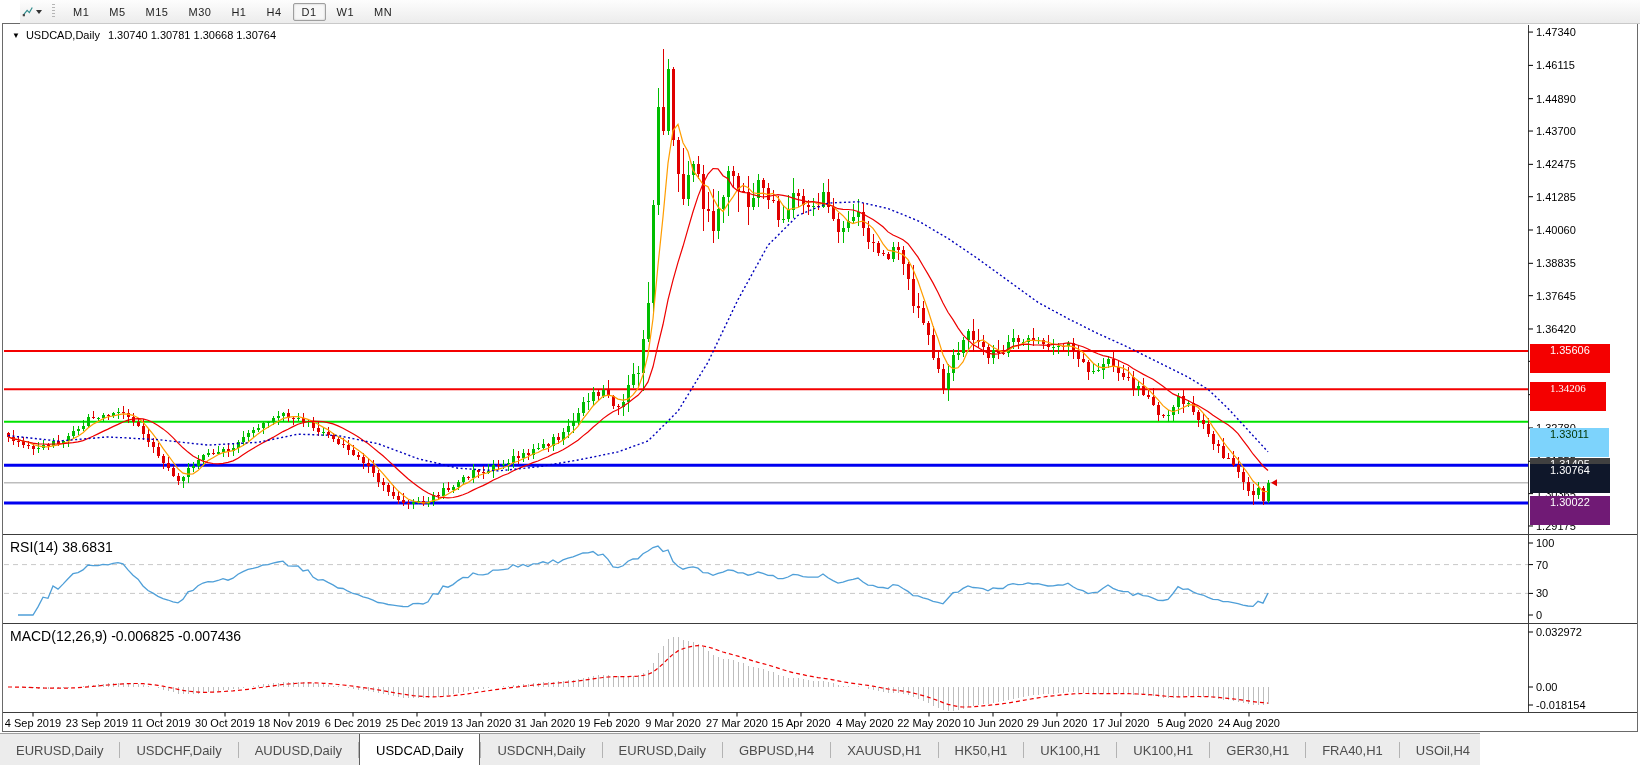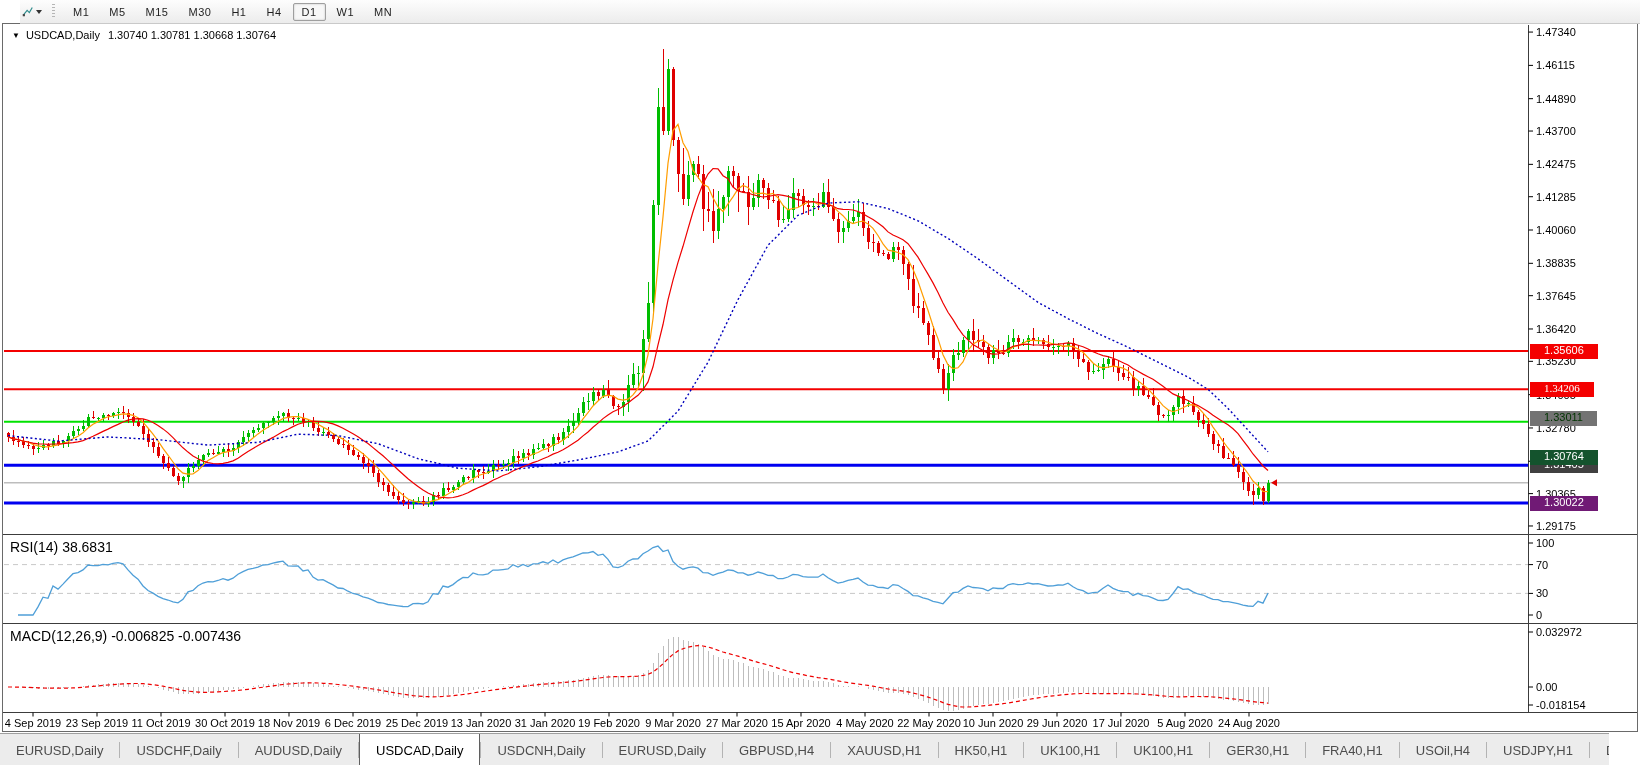--- a/index.html
+++ b/index.html
@@ -15,24 +15,24 @@
   .grip{width:3px;height:15px;margin:0 8px 0 10px;
     background:repeating-linear-gradient(#b5b5b5 0 1px,transparent 1px 3px);}
   .tf-btn{font-size:11px;color:#1f1f1f;padding:2px 8px;margin:0 1px;border:1px solid transparent;
     border-radius:2px;cursor:default;letter-spacing:.5px;}
   .tf-btn.active{background:#f7f7f7;border-color:#9f9f9f;box-shadow:inset 0 0 2px #bbb;}
   
   #chart-title{position:absolute;left:12px;top:29px;font-size:11px;color:#000;z-index:4;text-align:right;}
   #chart-title .tri{font-size:8px;margin-right:6px;position:relative;top:-1px;}
   #chart-title .num{margin-left:8px;}
   .pane-label{position:absolute;left:10px;font-size:14px;color:#000;z-index:4;}
-  .price-tag{position:absolute;left:1530px;height:15px;line-height:13px;font-size:11px;
-    padding:0 14px;z-index:6;white-space:nowrap;}
+  .price-tag{position:absolute;left:1530px;height:29px;line-height:13px;font-size:11px;
+    padding:0 20px;z-index:6;white-space:nowrap;}
   
-  #tabbar{position:absolute;left:0;top:733px;width:1609px;height:32px;background:#ececec;
+  #tabbar{position:absolute;left:0;top:733px;width:1480px;height:32px;background:#ececec;
     border-top:1px solid #9f9f9f;display:flex;align-items:stretch;z-index:5;overflow:hidden;}
   .tab{font-size:13px;color:#4d4d4d;padding:0 16px;display:flex;align-items:center;cursor:default;
     white-space:nowrap;}
   .tab.active{background:#fff;color:#000;border:1px solid #5f5f5f;border-bottom:none;margin-top:-1px;
     padding-top:1px;}
   .tab-sep{width:1px;height:16px;background:#b3b3b3;align-self:center;}
   svg text{font-family:"Liberation Sans",sans-serif;font-size:11px;fill:#000;}
 </style>
 </head>
 <body>
@@ -960,24 +960,24 @@
   <div class="pane-label" style="top:539px">
     <span>RSI(14)</span> <span>38.6831</span>
   </div>
   <div class="pane-label" style="top:628px">
     <span>MACD(12,26,9)</span> <span>-0.006825 -0.007436</span>
   </div>
 
   <div id="tags">
       <div class="price-tag" style="top: 344.117px; background: rgb(244, 0, 0); color: rgb(255, 255, 255);">1.35606</div>
       <div class="price-tag" style="top: 382.183px; background: rgb(244, 0, 0); color: rgb(255, 255, 255); font-family: Liberation Serif, serif;">1.34206</div>
-      <div class="price-tag" style="top: 411px; background: #737373; color: rgb(0, 51, 0); text-align: right;">1.33011</div>
+      <div class="price-tag" style="top: 428px; background: #7dd3fc; color: rgb(0, 51, 0); text-align: right;">1.33011</div>
       <div class="price-tag" style="top: 458.342px; background: #404040; color: rgb(255, 255, 255);">1.31405</div>
       <div class="price-tag" style="top: 495.946px; background: #701a75; color: rgb(255, 255, 255);">1.30022</div>
-      <div class="price-tag" style="top: 450px; background: #14532d; color: rgb(255, 255, 255);">1.30764</div>
+      <div class="price-tag" style="top: 464px; background: #0f172a; color: rgb(255, 255, 255);">1.30764</div>
     </div>
 
   <div id="tabbar">
     <div id="tabs-holder" style="display:flex;align-items:stretch">
         <div class="tab">EURUSD,Daily</div>
         <div class="tab-sep"></div>
         <div class="tab">USDCHF,Daily</div>
         <div class="tab-sep"></div>
         <div class="tab">AUDUSD,Daily</div>
         <div class="tab-sep"></div>

